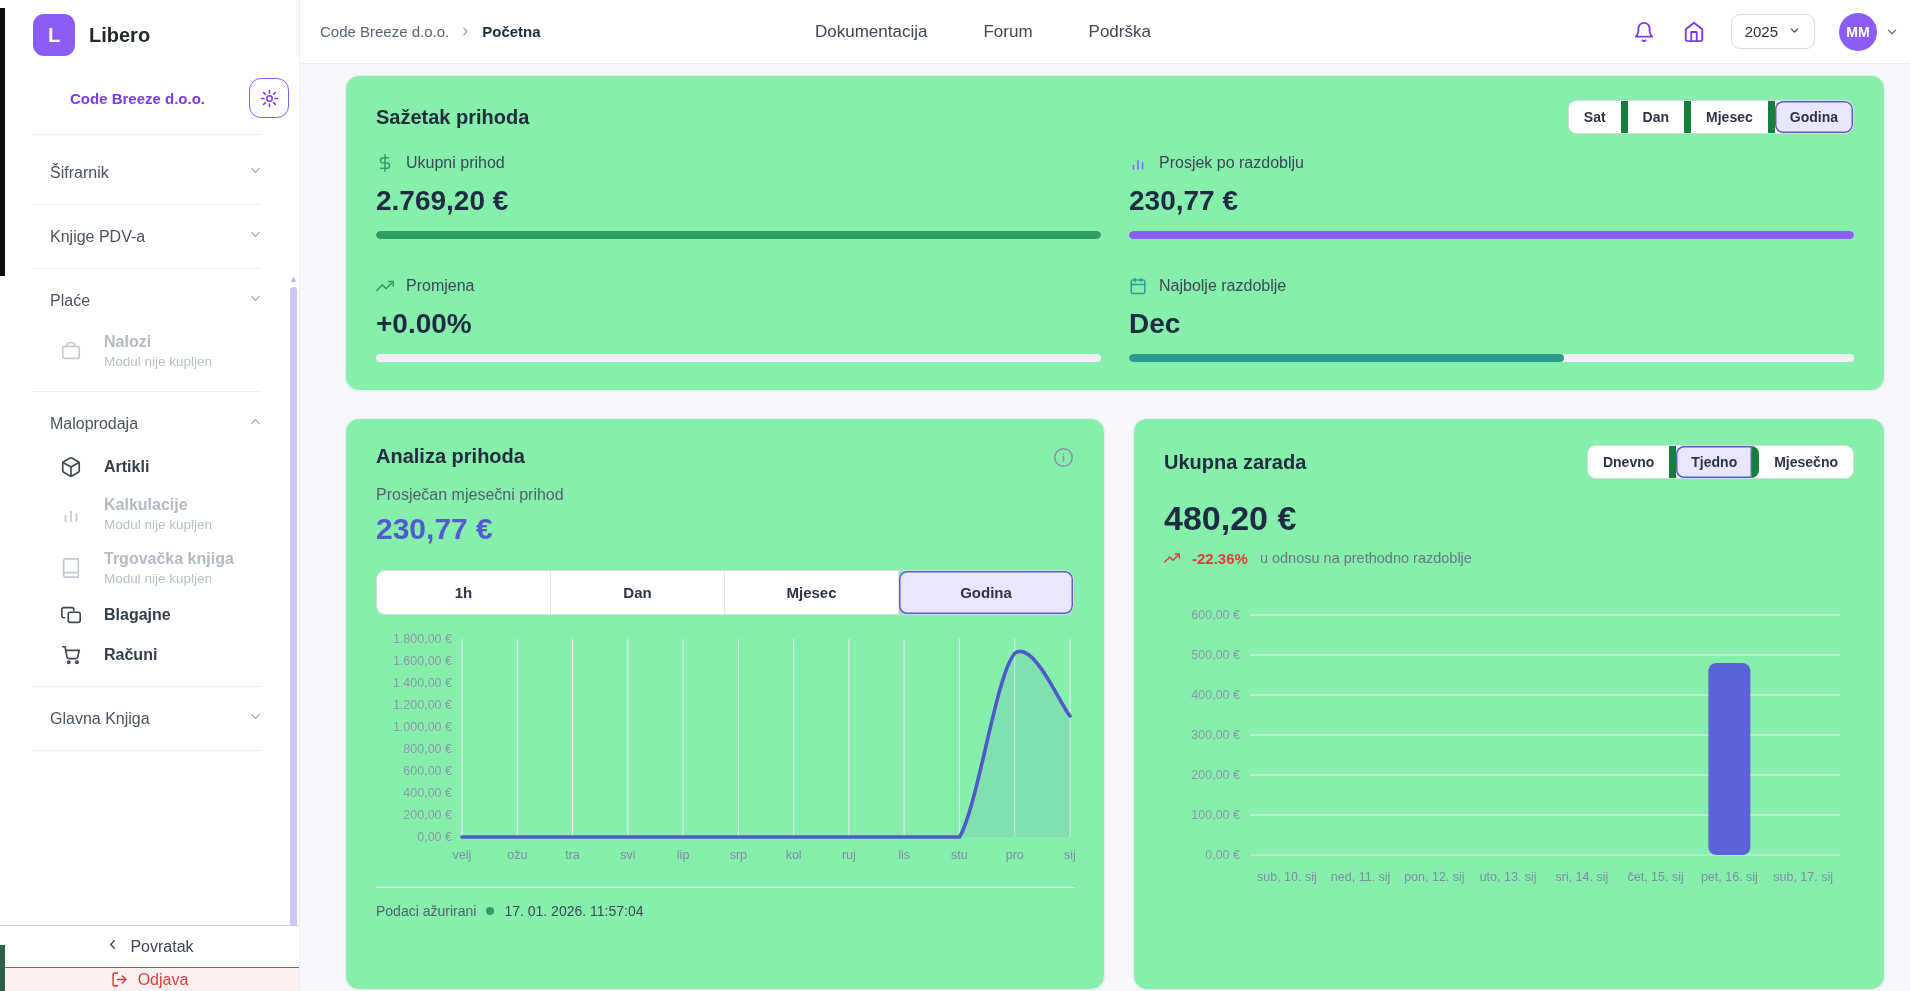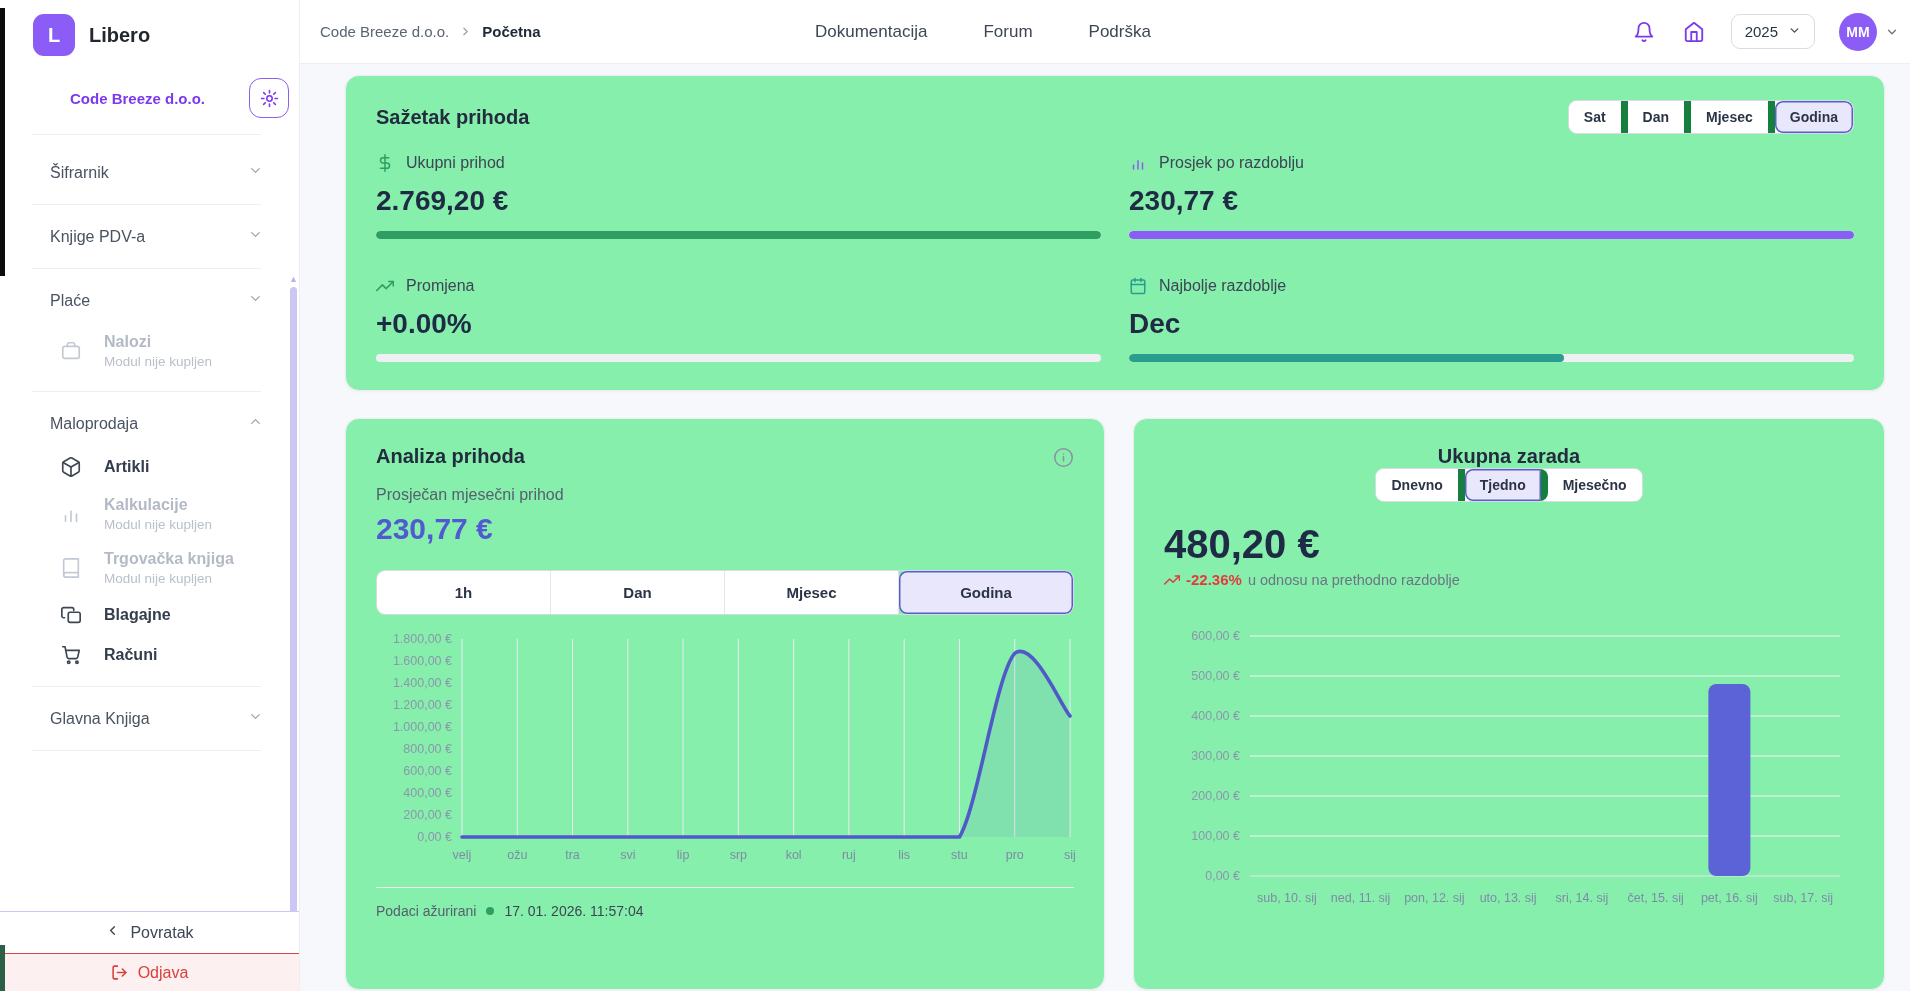--- a/index.html
+++ b/index.html
@@ -37,21 +37,21 @@
   .menu-item.disabled .mi-label { color:#b3bac4; }
   .mi-note { font-size:13.5px; color:#b9c0ca; font-weight:400; margin-top:3px; }
   .scroll-thumb { position:absolute; right:2px; top:152px; width:7px; height:685px;
     border-radius:4px; background:#cbc6f3; }
   .scroll-arrow { position:absolute; right:1px; font-size:9px; line-height:9px; }
   .scroll-arrow.up { top:140px; color:#b9b3ef; }
   .sidebar-bottom { border-top:1.5px solid #cbc6f3; }
   .back-row { height:41px; display:flex; align-items:center; justify-content:center; gap:10px;
     background:#fff; cursor:pointer; font-size:16px; color:#3c4654; }
   .back-row .chev { color:#3c4654; }
-  .logout-row { height:38px; display:flex; align-items:center; justify-content:center; gap:10px;
+  .logout-row { height:24px; display:flex; align-items:center; justify-content:center; gap:10px;
     background:#fcf1f0; border-top:1.5px solid #d64541; cursor:pointer;
     font-size:16px; color:#d8403e; }
 
   
   .main { flex:1; display:flex; flex-direction:column; background:#f7f8fc; }
   .topbar { height:64px; min-height:64px; background:#fff; border-bottom:1px solid #edeef2;
     display:flex; align-items:center; position:relative; padding:0 14px 0 20px; }
   .breadcrumb { display:flex; align-items:center; gap:10px; font-size:15px; }
   .crumb-root { color:#5a6472; }
   .crumb-sep { color:#9aa3b2; display:flex; }
@@ -109,23 +109,23 @@
   .analysis-tabs button.active { background:#e9e7fb; box-shadow:inset 0 0 0 1.5px #5a5fc8; border-radius:8px; }
   .line-chart-box { margin-top:10px; }
   .analysis-footer { border-top:1px solid #edeff3; margin-top:6px; padding-top:15px;
     display:flex; align-items:center; gap:10px; font-size:14px; }
   .footer-label { color:#555f6e; }
   .footer-dot { width:8px; height:8px; border-radius:50%; background:#2f9e63; }
   .footer-time { color:#3c4654; }
 
   
   .earnings-card { flex:1; height:572px; padding:26px 30px; overflow:hidden; }
-  .earnings-head { display:flex; align-items:center; justify-content:space-between;flex-direction:column; }
-  .earnings-total { font-size:40px; font-weight:700; color:#1f2a44; margin-top:20px; }
-  .earnings-change { display:flex; align-items:center; gap:6px; margin-top:4px; font-size:14.5px; }
+  .earnings-head { display:flex; align-items:center; justify-content:space-between; }
+  .earnings-total { font-size:34px; font-weight:700; color:#1f2a44; margin-top:20px; }
+  .earnings-change { display:flex; gap:12px; margin-top:12px; font-size:14.5px; }
   .change-icon { color:#e23b3b; display:flex; }
   .change-pct { color:#e23b3b; font-weight:700; font-size:15px; }
   .change-suffix { color:#6b7585; }
   .bar-chart-box { margin-top:30px; }
 
   .chart-svg text { font-family:"Liberation Sans","DejaVu Sans",sans-serif; }
 </style>
 </head>
 <body>
 

